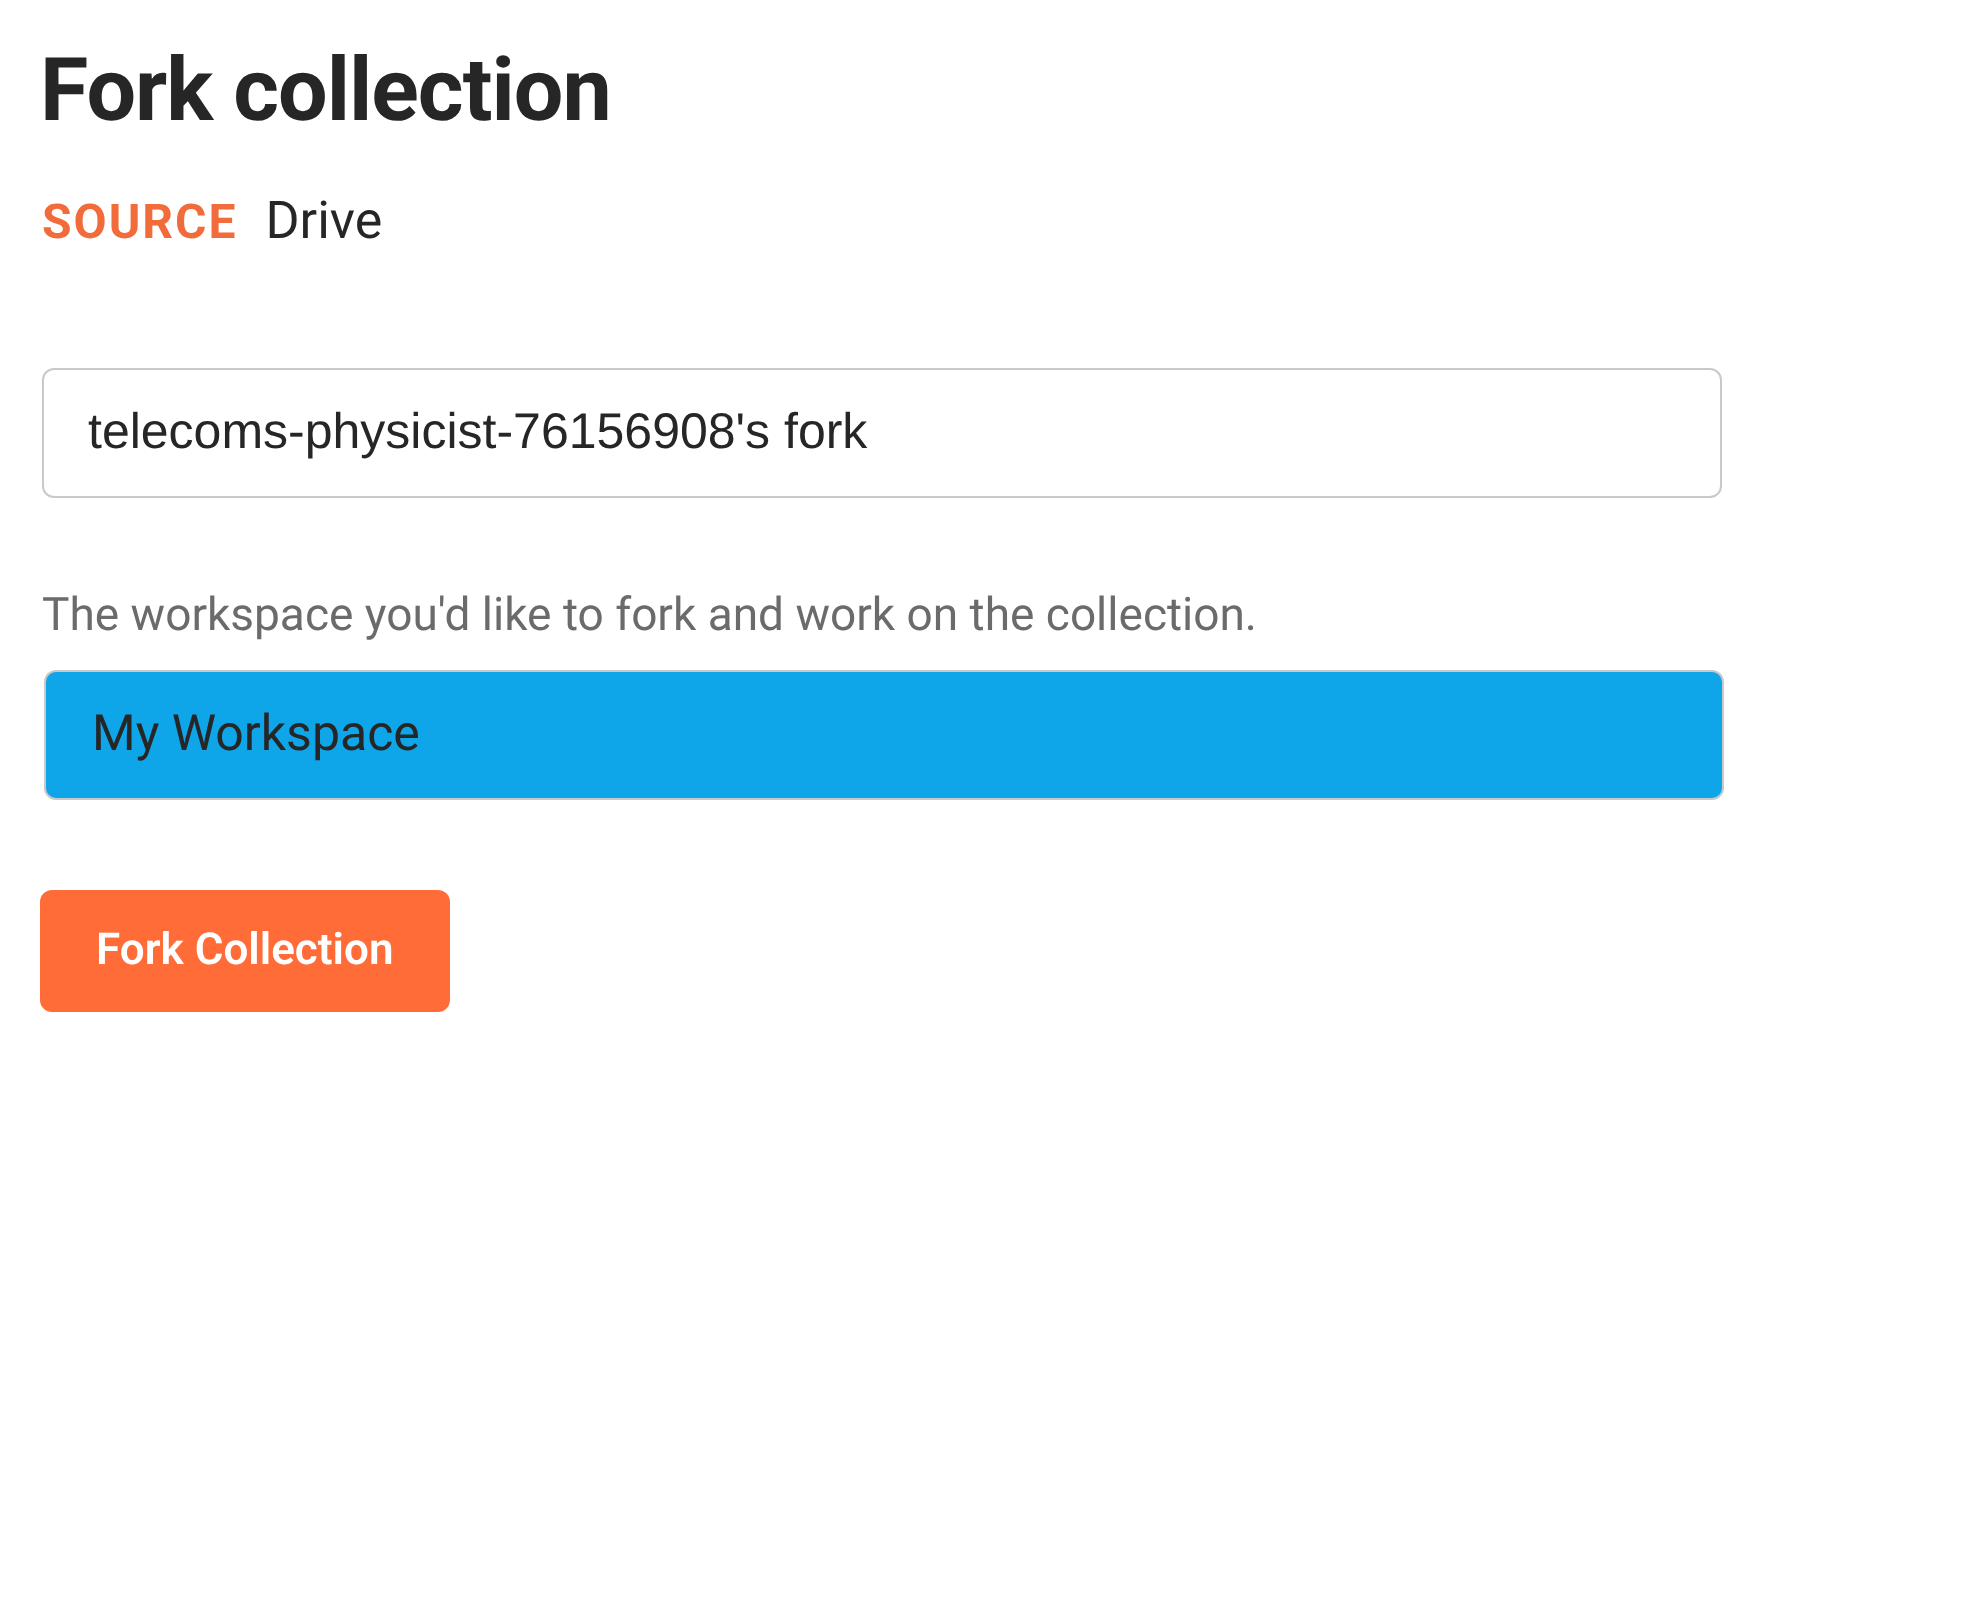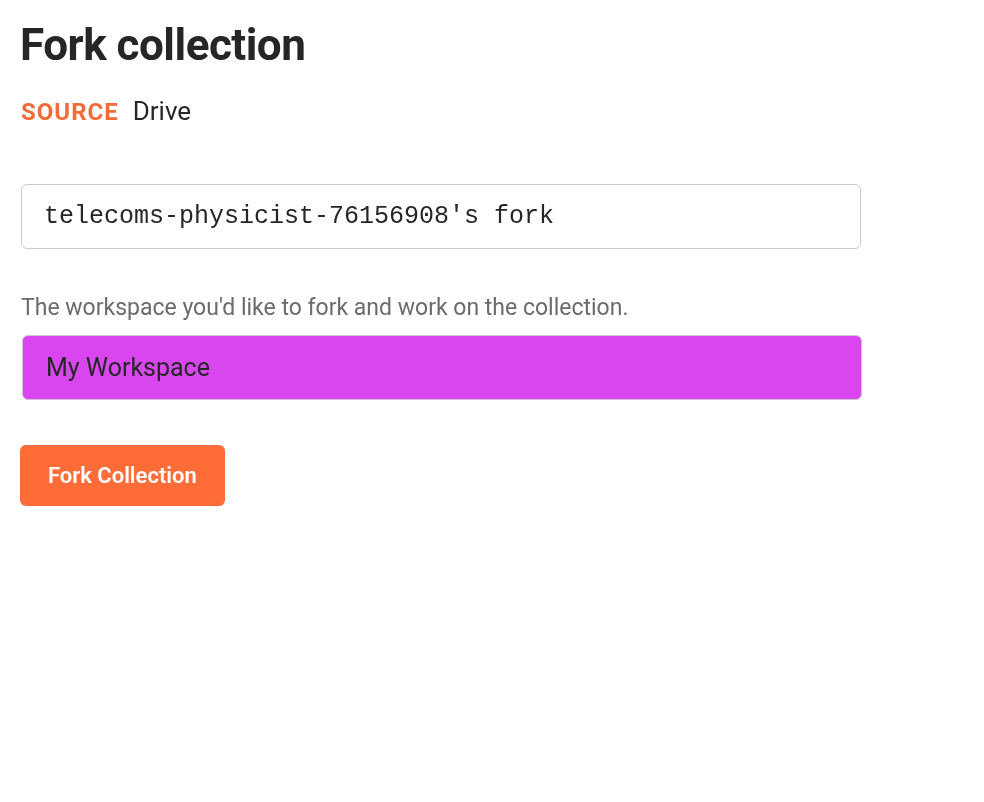--- a/index.html
+++ b/index.html
@@ -65,33 +65,33 @@
     .text-input {
       width: 840px;
       height: 65px;
       padding: 0 22px;
       font-size: 25px;
       color: #262626;
       background: #ffffff;
       border: 1px solid #c9c9c9;
       border-radius: 6px;
       outline: none;
-      font-family: Liberation Mono, monospace;
+      font-family: Liberation Sans, sans-serif;
     }
     .select-wrapper {
       position: relative;
       width: 840px;
     }
     .select-input {
       width: 100%;
       height: 65px;
       padding: 0 22px;
       font-size: 25px;
       color: #262626;
-      background: #d946ef;
+      background: #0ea5e9;
       border: 1px solid #c9c9c9;
       border-radius: 6px;
       outline: none;
       font-family: inherit;
       display: flex;
       align-items: center;
       cursor: pointer;
     }
     .primary-button {
       background: #ff6c37;

